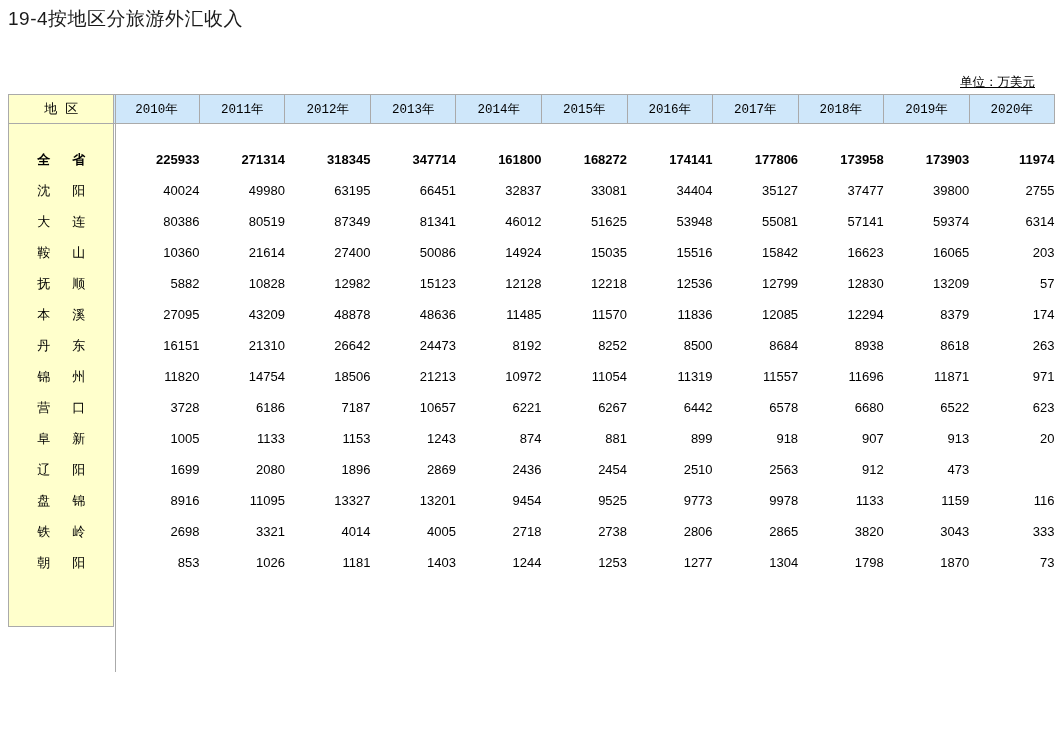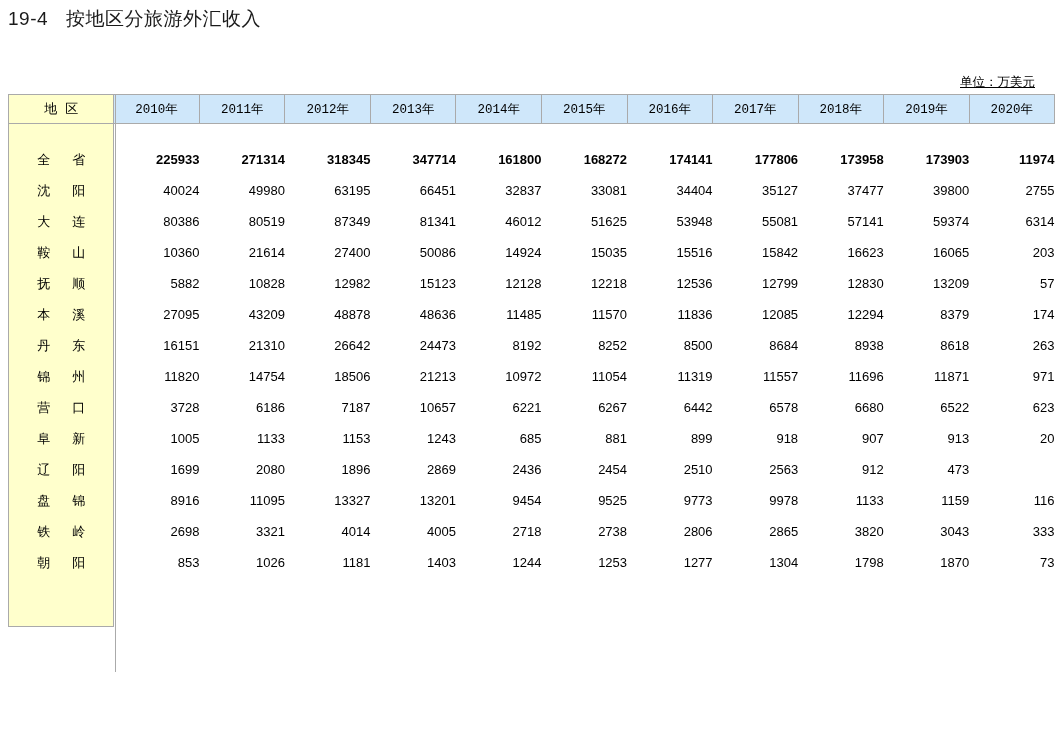--- a/index.html
+++ b/index.html
@@ -23,21 +23,20 @@
   .title {
     position: absolute;
     left: 8px;
     top: 6px;
     font-size: 19px;
     letter-spacing: 0.5px;
     color: #1a1a1a;
     white-space: nowrap;
   }
   .title .num {
-    margin-right: 18px;
   }
   .unit {
     position: absolute;
     right: 20px;
     top: 74px;
     font-size: 12.5px;
     color: #000;
     text-decoration: underline;
   }
   table.data {
@@ -108,21 +107,21 @@
     height: 31px;
     color: #000;
     box-sizing: border-box;
   }
   .valcell.spacer, .valcell.bottom { height: 20px; }
   .valcell.bottom { height: 48px; }
   .total .valcell {
     font-weight: bold;
   }
   tr.total .sidecell {
-    font-weight: normal;
+    font-weight: bold;
     margin-top: 33px;
   }
   .vline {
     position: absolute;
     left: 115px;
     top: 94px;
     width: 0;
     height: 578px;
     border-left: 1px solid #aaaaaa;
   }
@@ -295,21 +294,21 @@
         <td class="valcell">6522</td>
         <td class="valcell">623</td>
       </tr>
 
       <tr>
         <td class="sidecell name2">阜新</td>
         <td class="valcell">1005</td>
         <td class="valcell">1133</td>
         <td class="valcell">1153</td>
         <td class="valcell">1243</td>
-        <td class="valcell">685</td>
+        <td class="valcell">874</td>
         <td class="valcell">881</td>
         <td class="valcell">899</td>
         <td class="valcell">918</td>
         <td class="valcell">907</td>
         <td class="valcell">913</td>
         <td class="valcell">20</td>
       </tr>
 
       <tr>
         <td class="sidecell name2">辽阳</td>

